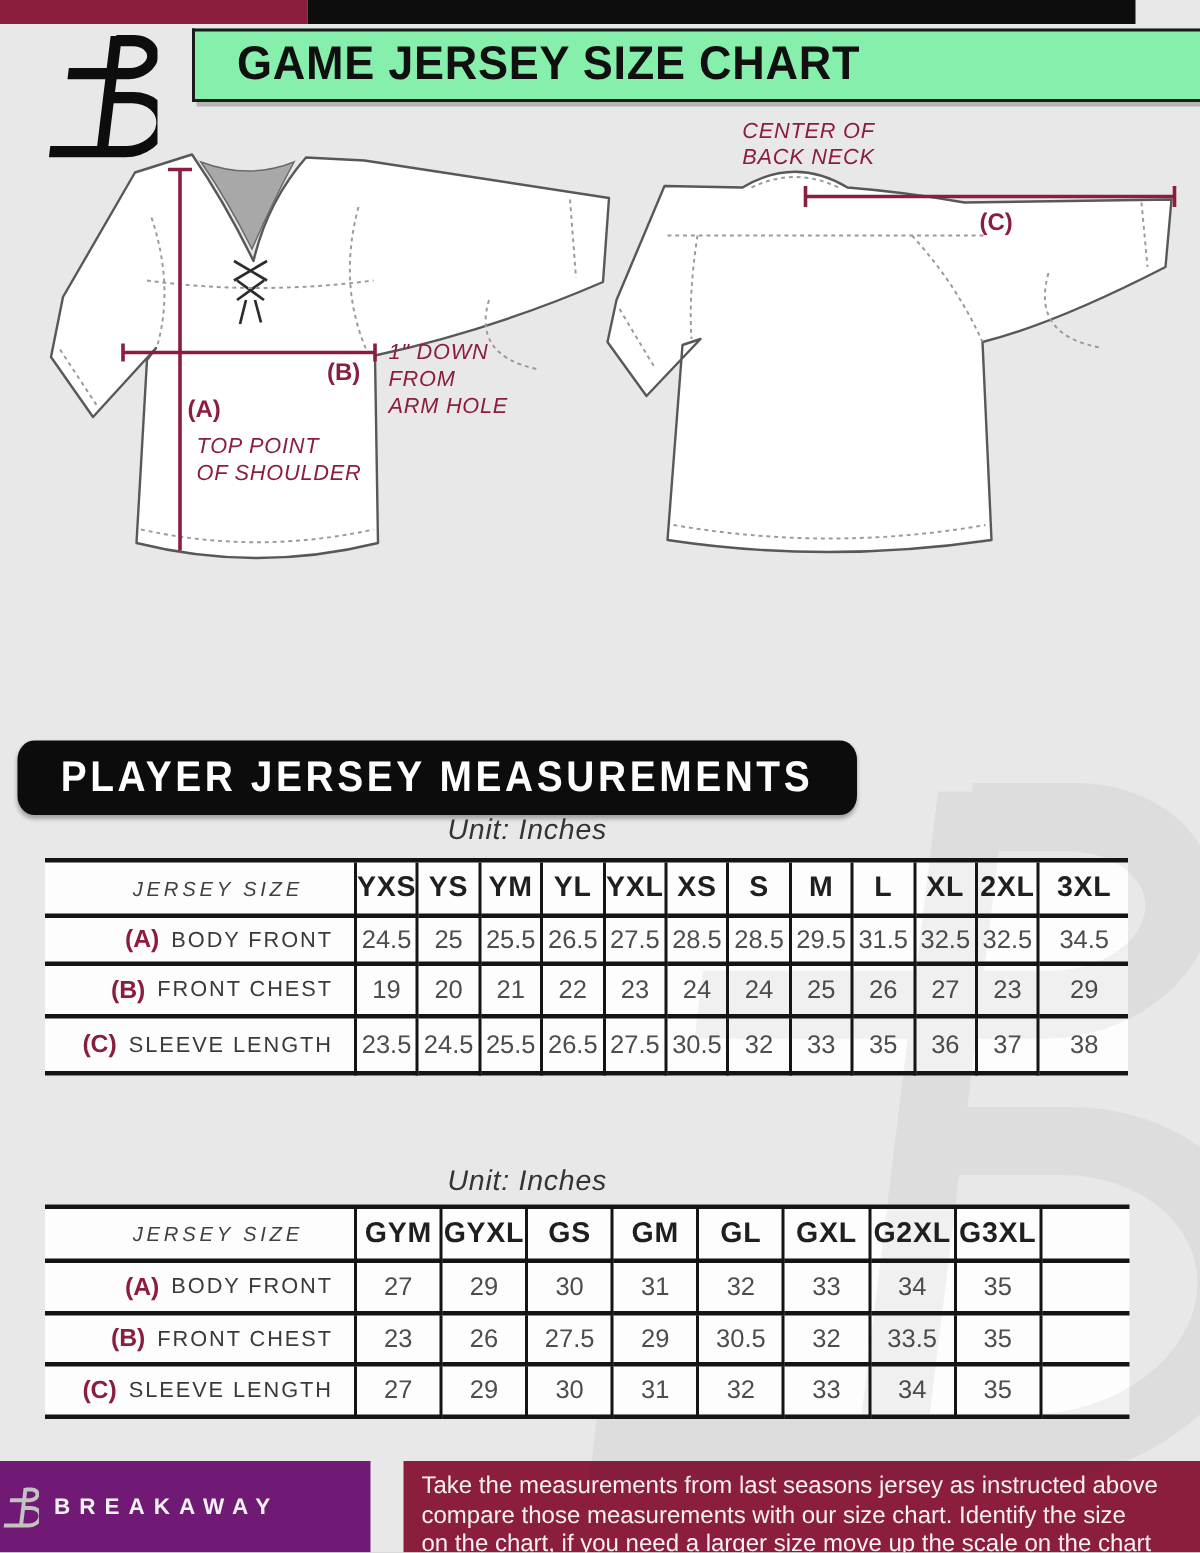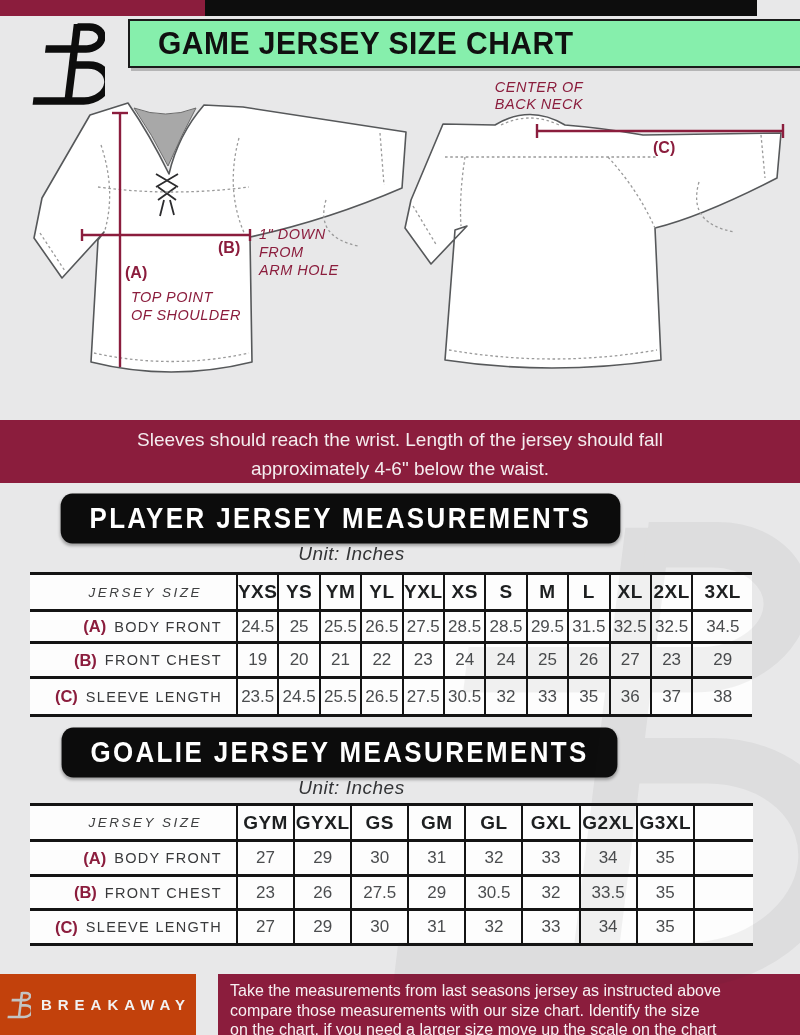--- a/index.html
+++ b/index.html
@@ -35,21 +35,21 @@
   .lace  { fill:none; stroke:#2c2c2e; stroke-width:1.8; }
   .dtxt  { fill:var(--maroon); font-style:italic; font-size:14.5px; letter-spacing:.5px; }
   .dlab  { fill:var(--maroon); font-weight:700; font-size:16px; font-style:normal; }
   
   .banner {
     position:absolute; left:0; top:420px; width:800px; height:63px;
     background:var(--maroon); color:#f4ecee; text-align:center;
     font-size:19px; line-height:1.5; padding-top:6px;
   }
   
-  .pill-wrap { position:absolute; left:0; width:680px; text-align:center; }
+  .pill-wrap { position:absolute; left:0; width:680px; text-align:left; }
   .pill {
     display:inline-block; background:#0c0c0c; color:#ffffff; border-radius:12px;
     height:47px; line-height:47px; padding:0 30px; font-size:27px; font-weight:700;
     letter-spacing:2.5px; transform:scale(.96,1.06); box-shadow:0 2px 3px rgba(0,0,0,.3);
     white-space:nowrap;
   }
   .unit-wrap { position:absolute; left:0; width:703px; text-align:center;
     font-size:19px; font-style:italic; color:#333436; letter-spacing:.5px; }
   
   .size-grid {
@@ -63,21 +63,21 @@
   .cell.c-last { border-right:none; }
   .cell.corner { justify-content:flex-end; padding-right:34px;
     font-size:13.5px; letter-spacing:2.5px; color:#3f4041;font-style:italic; }
   .cell.head { font-size:19px; font-weight:700; color:#1d1f20; letter-spacing:.5px; }
   .cell.rowlab { justify-content:flex-end; padding-right:14px; gap:8px; }
   .cell.rowlab .rkey { color:var(--maroon); font-weight:700; font-size:16.5px; }
   .cell.rowlab .rlab { color:#393a3c; font-size:14.5px; letter-spacing:1.3px; }
   .cell.val { font-size:17px; color:#4b4d4f; }
   
   .footer { position:absolute; left:0; top:974px; width:800px; height:61px; display:flex; }
-  .footer-black { width:196px; background:#c2410c; display:flex; align-items:center; justify-content:center; gap:10px; }
+  .footer-black { width:247px; background:#701a75; display:flex; align-items:center; justify-content:flex-start; gap:10px; }
   .footer-brand { color:#f2f2f2; font-size:15px; font-weight:700; letter-spacing:6px; }
   .footer-maroon { flex:1; background:var(--maroon); color:#f7f0f2; padding:7px 10px 0 12px;
     font-size:16px; line-height:1.23;margin-left:22px; }
   .footer-maroon span { display:block; white-space:nowrap; }
   
   .watermark { position:absolute; left:342px; top:505px; opacity:.055; pointer-events:none; }
 </style>
 </head>
 <body>
 
@@ -148,24 +148,20 @@
     <g class="mline">
       <path d="M134 53 H380"></path>
         <path d="M134 46 V60"></path>
         <path d="M380 46 V60"></path>
     </g>
     <text class="dtxt" x="136" y="14" text-anchor="middle">CENTER OF</text>
     <text class="dtxt" x="136" y="31" text-anchor="middle">BACK NECK</text>
     <text class="dlab" x="250" y="75">(C)</text>
   </svg>
 
-  <div class="banner">
-    <span style="display:block">Sleeves should reach the wrist. Length of the jersey should fall</span>
-    <span style="display:block">approximately 4-6" below the waist.</span>
-  </div>
 
   <div class="pill-wrap" style="top:495px;">
     <span class="pill">PLAYER JERSEY MEASUREMENTS</span>
   </div>
   <div class="unit-wrap" style="top:543px;">Unit: Inches</div>
   <div class="size-grid" id="player-grid">
       <div class="cell corner">JERSEY SIZE</div>
       <div class="cell head">YXS</div>
       <div class="cell head">YS</div>
       <div class="cell head">YM</div>
@@ -221,23 +217,20 @@
       <div class="cell val">27.5</div>
       <div class="cell val">30.5</div>
       <div class="cell val">32</div>
       <div class="cell val">33</div>
       <div class="cell val">35</div>
       <div class="cell val">36</div>
       <div class="cell val">37</div>
       <div class="cell val c-last">38</div>
     </div>
 
-  <div class="pill-wrap" style="top:729px;">
-    <span class="pill">GOALIE JERSEY MEASUREMENTS</span>
-  </div>
   <div class="unit-wrap" style="top:777px;">Unit: Inches</div>
   <div class="size-grid" id="goalie-grid">
       <div class="cell corner">JERSEY SIZE</div>
       <div class="cell head">GYM</div>
       <div class="cell head">GYXL</div>
       <div class="cell head">GS</div>
       <div class="cell head">GM</div>
       <div class="cell head">GL</div>
       <div class="cell head">GXL</div>
       <div class="cell head">G2XL</div>

